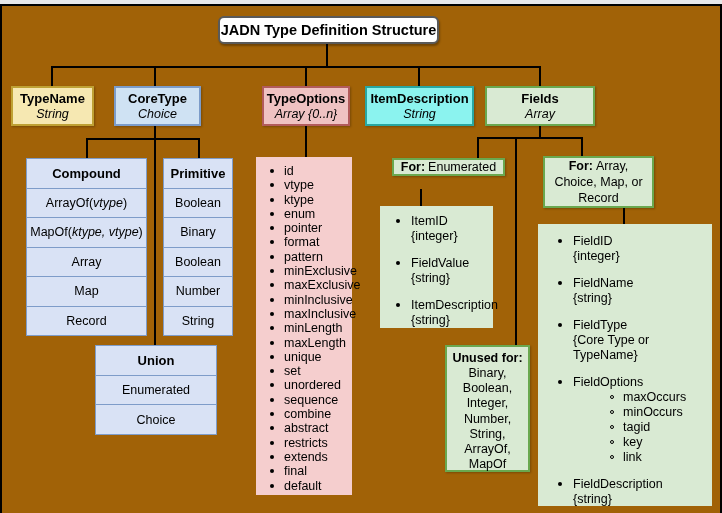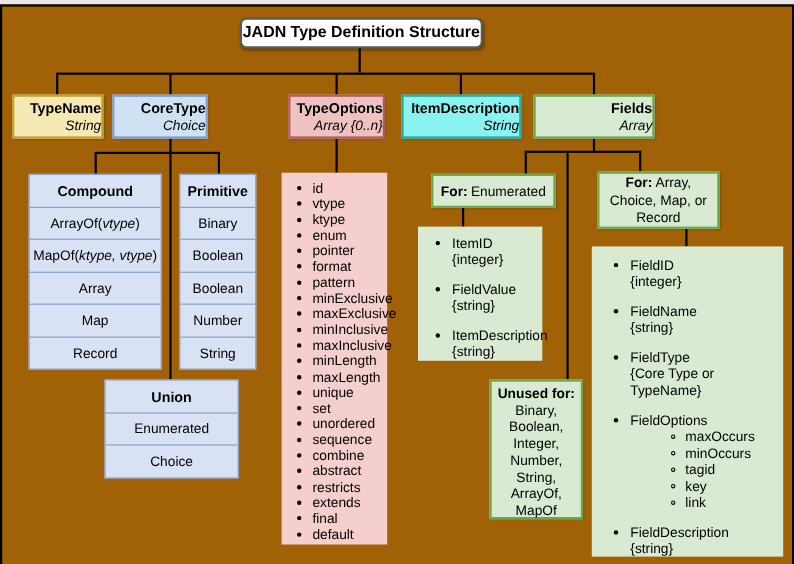--- a/index.html
+++ b/index.html
@@ -13,21 +13,21 @@
   .titlebox {
     position:absolute; left:216px; top:10px; width:221px; height:28px;
     background:#fff; border:2px solid #5a5a5a; border-radius:6px;
     box-shadow:1px 2px 2px rgba(0,0,0,.3);
     display:flex; align-items:center; justify-content:center;
     font-weight:bold; font-size:14.5px; box-sizing:border-box; white-space:nowrap;
   }
 
   .node {
     position:absolute; height:40px; box-sizing:border-box;
-    display:flex; flex-direction:column; align-items:flex-end; justify-content:center;
+    display:flex; flex-direction:column; align-items:center; justify-content:center;
     box-shadow:1px 1px 2px rgba(0,0,0,.25); text-align:center;
   }
   .node .nname { font-weight:bold; font-size:13px; line-height:16px; white-space:nowrap; }
   .node .ntype { font-style:italic; font-size:12.5px; line-height:15px; white-space:nowrap; }
   .n-yellow { background:var(--yellow-fill); border:2px solid var(--yellow-border); }
   .n-blue   { background:var(--blue-fill);   border:2px solid var(--blue-border); }
   .n-pink   { background:var(--pink-fill);   border:2px solid var(--pink-border); }
   .n-cyan   { background:var(--cyan-fill);   border:2px solid var(--cyan-border); }
   .n-green  { background:var(--green-fill);  border:2px solid var(--green-border); }
 
@@ -117,21 +117,21 @@
   <div class="line" style="left:475px;top:133px;width:2px;height:19px"></div>
   <div class="line" style="left:513px;top:133px;width:2px;height:206px"></div>
   <div class="line" style="left:579px;top:133px;width:2px;height:17px"></div>
   <div class="line" style="left:418px;top:183px;width:2px;height:17px"></div>
   <div class="line" style="left:621px;top:202px;width:2px;height:16px"></div>
 
   <div class="node n-yellow" style="left:9px;top:80px;width:83px">
     <div class="nname">TypeName</div>
     <div class="ntype">String</div>
   </div>
-  <div class="node n-blue" style="left:100px;top:80px;width:87px">
+  <div class="node n-blue" style="left:112px;top:80px;width:87px">
     <div class="nname">CoreType</div>
     <div class="ntype">Choice</div>
   </div>
   <div class="node n-pink" style="left:260px;top:80px;width:88px">
     <div class="nname">TypeOptions</div>
     <div class="ntype">Array {0..n}</div>
   </div>
   <div class="node n-cyan" style="left:363px;top:80px;width:109px">
     <div class="nname">ItemDescription</div>
     <div class="ntype">String</div>
@@ -144,22 +144,22 @@
   <div class="btable" style="left:24px;top:152px;width:121px;height:178px">
       <div class="trow thead">Compound</div>
       <div class="trow">ArrayOf(<i>vtype</i>)</div>
       <div class="trow">MapOf(<i>ktype, vtype</i>)</div>
       <div class="trow">Array</div>
       <div class="trow">Map</div>
       <div class="trow">Record</div>
     </div>
   <div class="btable" style="left:161px;top:152px;width:70px;height:178px">
       <div class="trow thead">Primitive</div>
+      <div class="trow">Boolean</div>
       <div class="trow">Binary</div>
-      <div class="trow">Boolean</div>
       <div class="trow">Boolean</div>
       <div class="trow">Number</div>
       <div class="trow">String</div>
     </div>
   <div class="btable" style="left:93px;top:339px;width:122px;height:90px">
       <div class="trow thead">Union</div>
       <div class="trow">Enumerated</div>
       <div class="trow">Choice</div>
     </div>
 
@@ -182,21 +182,21 @@
       <li>unordered</li>
       <li>sequence</li>
       <li>combine</li>
       <li>abstract</li>
       <li>restricts</li>
       <li>extends</li>
       <li>final</li>
       <li>default</li>
     </ul>
 
-  <div class="forbox" style="left:390px;top:152px;width:113px;height:31px">
+  <div class="forbox" style="left:390px;top:152px;width:113px;height:18px">
     <div class="fortext">
       <b>For:</b><span>Enumerated</span>
     </div>
   </div>
   <ul class="gitems" id="enum-list">
       <li>
         <div>ItemID</div>
         <div>{integer}</div>
       </li>
       <li>

